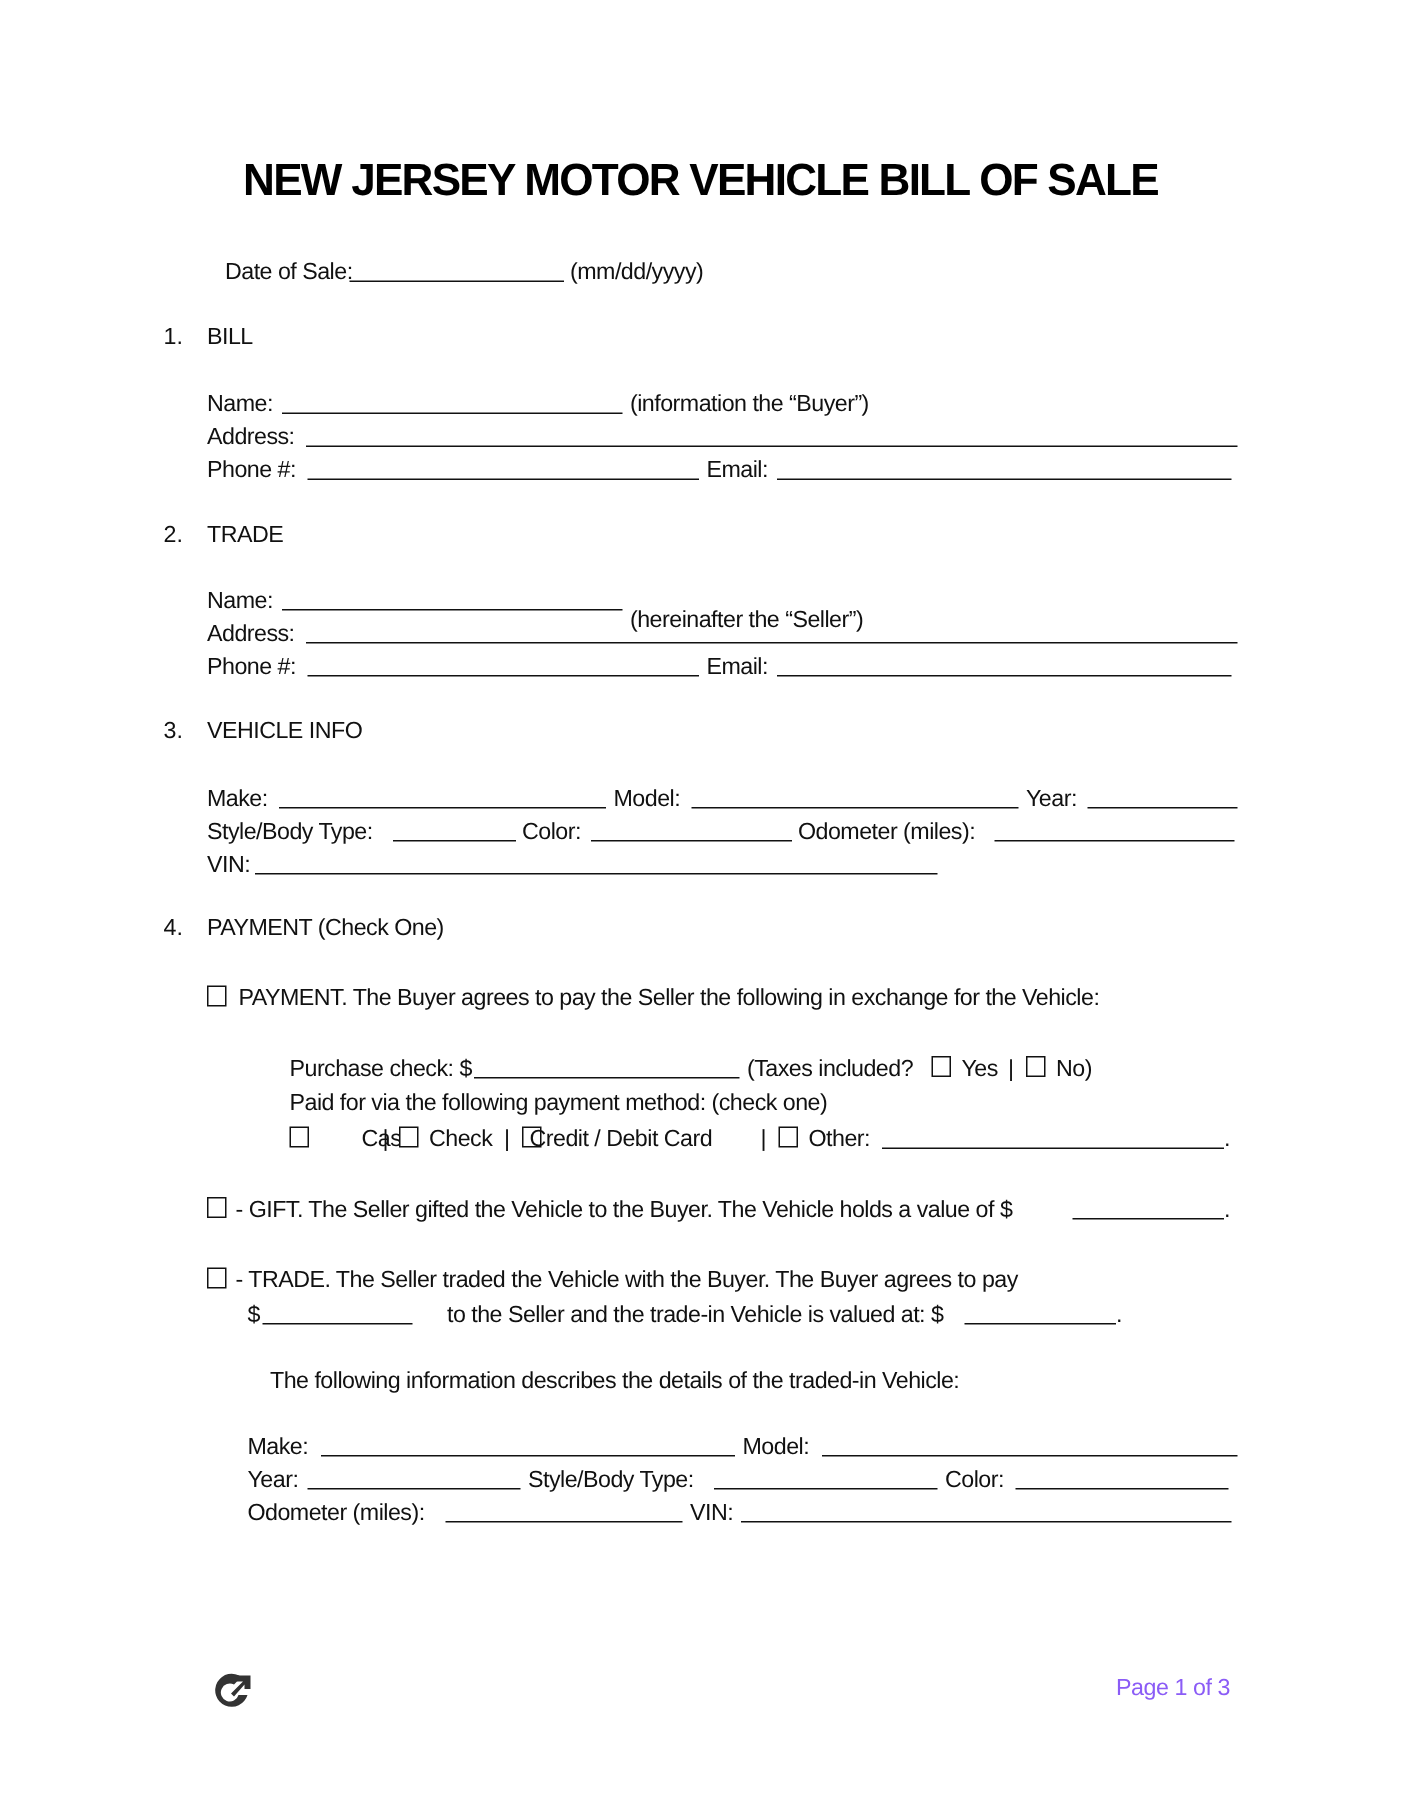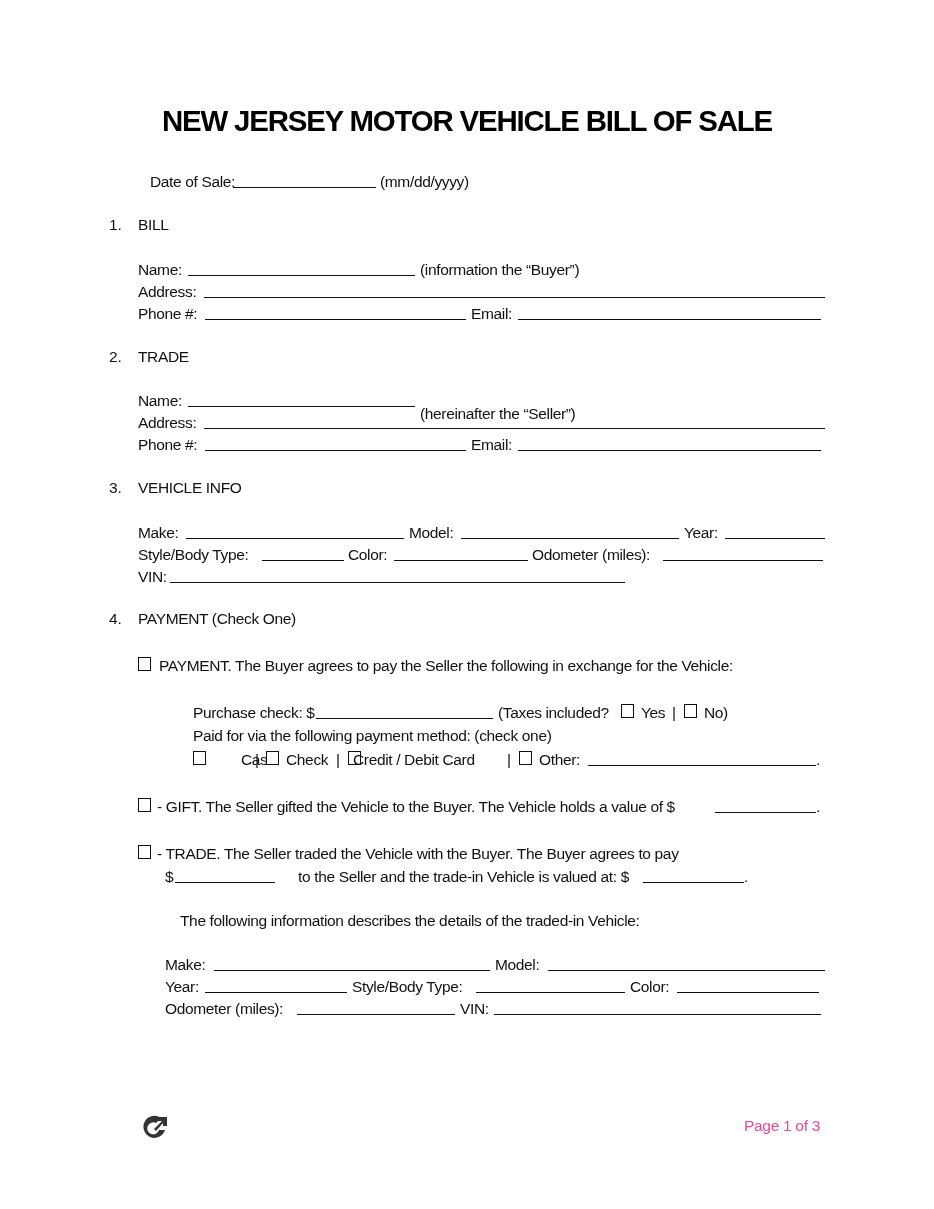--- a/index.html
+++ b/index.html
@@ -9,21 +9,21 @@
   .title { left: 0; width: 934px; top: 104px; text-align: center;
            font-family: "Liberation Sans", sans-serif; font-weight: bold;
            font-size: 30px; letter-spacing: -1.2px; color: #000;
            transform: scaleX(0.98); }
   .txt { font-size: 15.5px; letter-spacing: -0.35px; color: #111; line-height: 20px; }
   .heading { font-size: 15.5px; letter-spacing: -0.35px; color: #111; }
   .num { font-size: 15.5px; color: #111; }
   .line { position: absolute; height: 0; border-bottom: 1.3px solid #111; }
   .cb { position: absolute; width: 13px; height: 14px; border: 1.8px solid #111; box-sizing: border-box; background: #fff; }
   .logo { position: absolute; left: 141px; top: 1112px; width: 28px; height: 30px; }
-  .footer { font-size: 15.5px; letter-spacing: -0.3px; color: #ec4899; }
+  .footer { font-size: 15.5px; letter-spacing: -0.3px; color: #8b5cf6; }
 </style>
 </head>
 <body>
 
 <div class="abs title">NEW JERSEY MOTOR VEHICLE BILL OF SALE</div>
 
 <div class="abs txt" style="left:138px; top:172px;margin-left:12px;">Date of Sale:</div>
 <div class="line" style="left:233px; top:187px; width:143px;"></div>
 <div class="abs txt" style="left:380px; top:172px;">(mm/dd/yyyy)</div>
 

